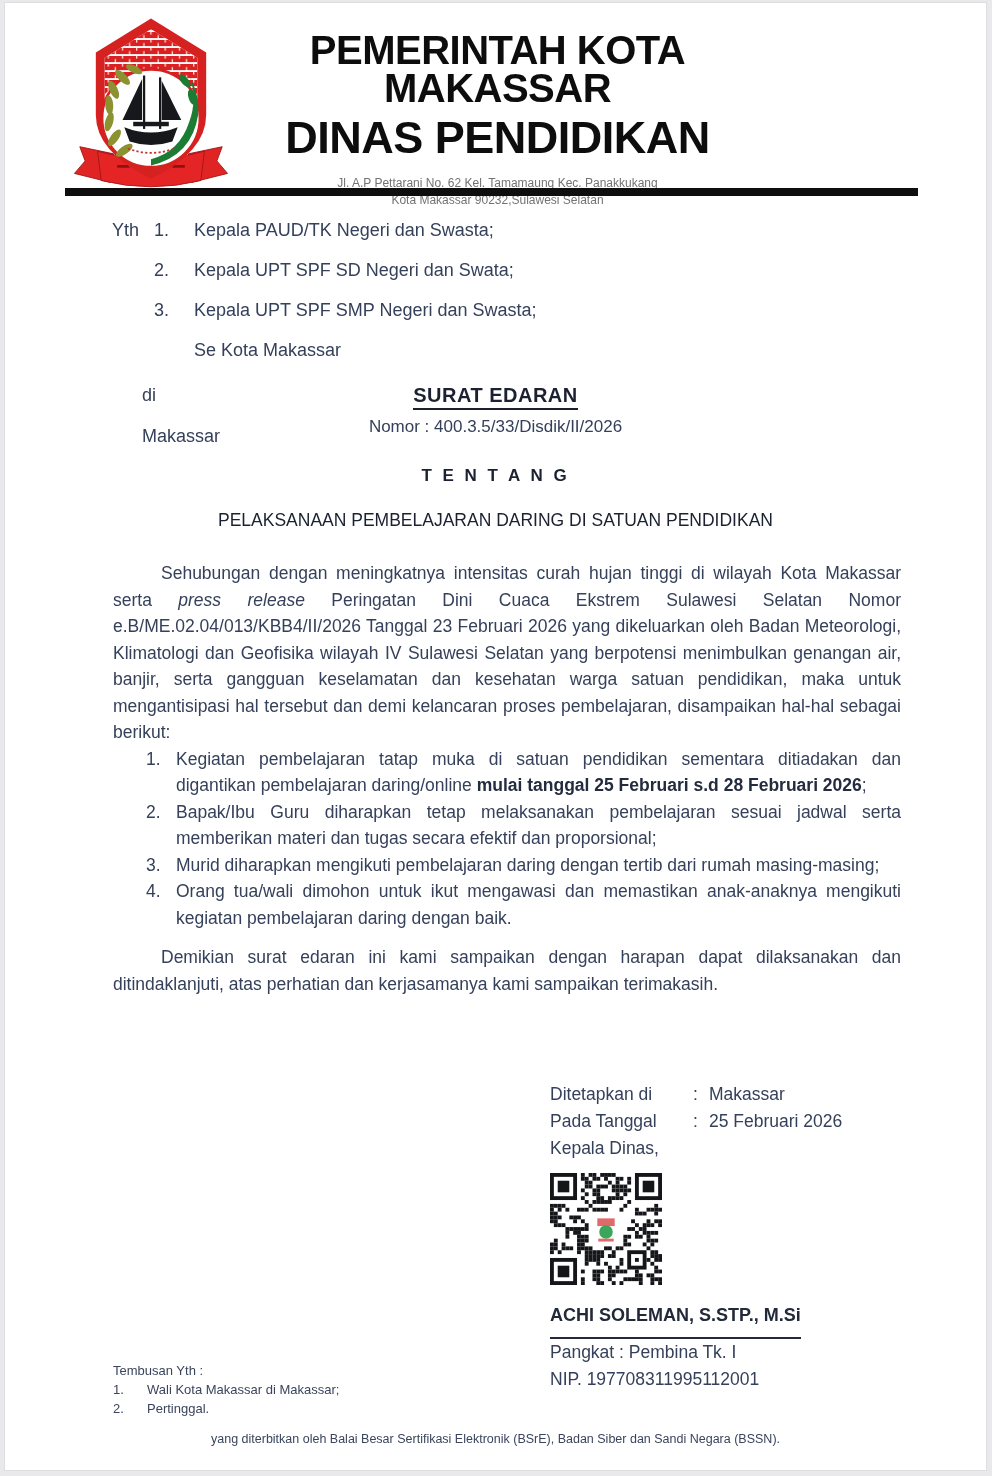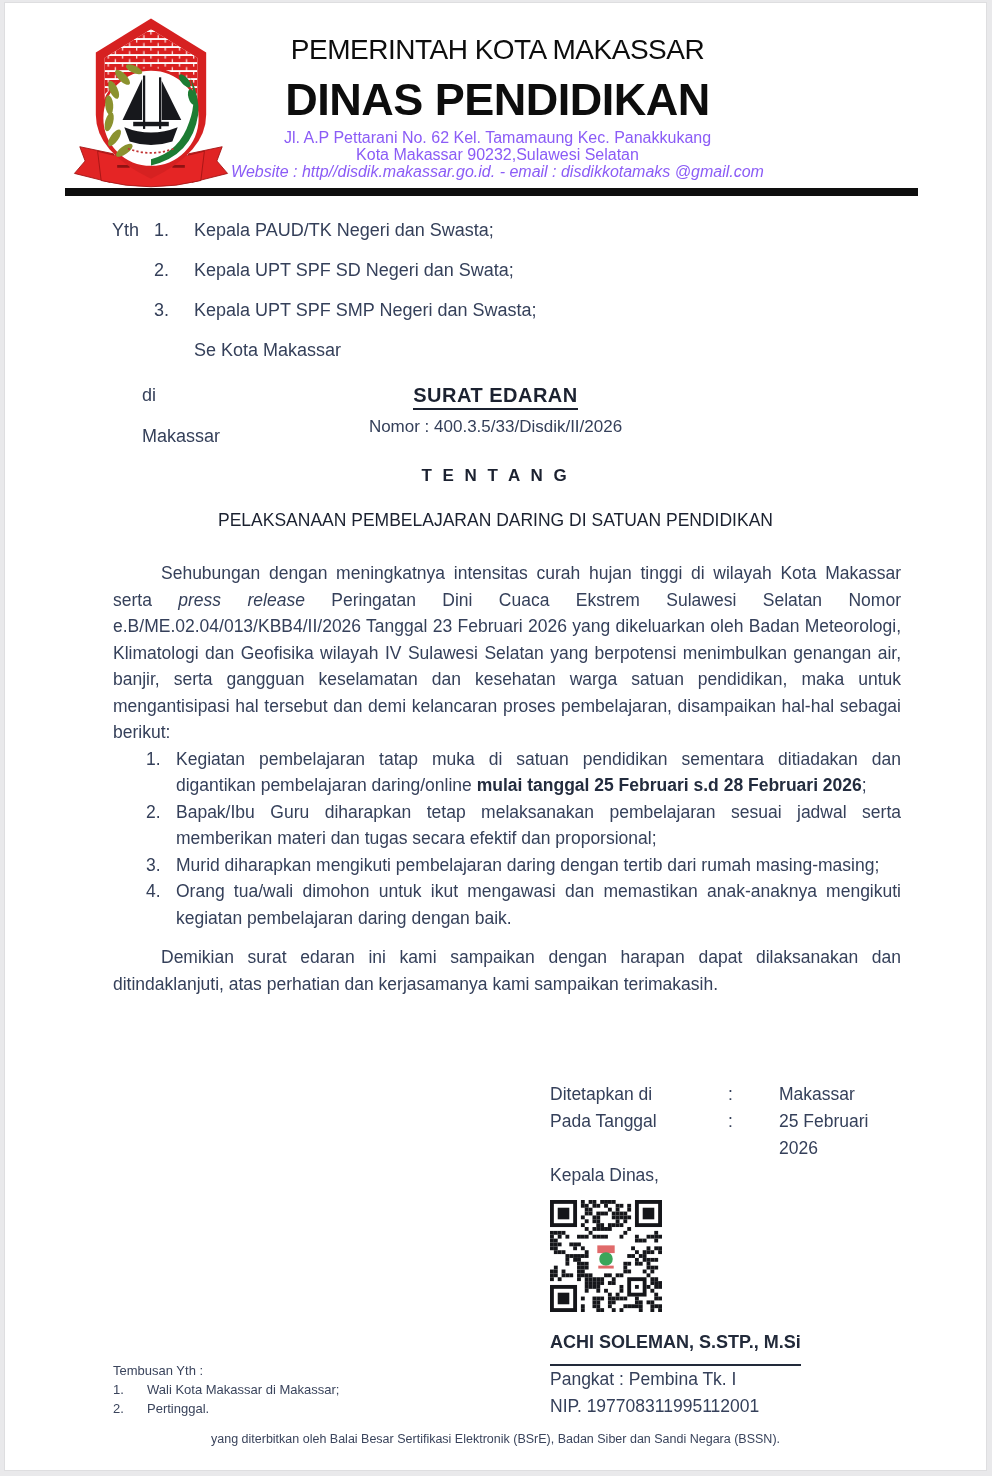--- a/index.html
+++ b/index.html
@@ -13,23 +13,23 @@
   .page{
     position:absolute;left:5px;top:3px;
     width:981px;height:1467px;
     background:#ffffff;
     box-shadow:0 0 0 1px #dedee0;
   }
   .ink{color:#35405a;}
   
   .emblem{position:absolute;left:57px;top:12px;width:178px;height:178px;}
   .lh-text{position:absolute;left:220px;top:28px;width:545px;text-align:center;color:#0d0d0d;}
-  .lh-gov{font-size:28px;font-weight:normal;letter-spacing:-0.5px;line-height:38px;}
+  .lh-gov{font-size:40px;font-weight:bold;letter-spacing:-0.5px;line-height:38px;}
   .lh-agency{font-size:45px;font-weight:bold;letter-spacing:-0.5px;line-height:50px;margin-top:6px;}
-  .lh-addr{margin-top:4px;font-size:16px;line-height:17px;color:#8b5cf6;}
+  .lh-addr{margin-top:12px;font-size:12px;line-height:17px;color:#737373;}
   .lh-addr .web{font-style:italic;}
   .lh-rule{position:absolute;left:60px;top:185px;width:853px;height:8px;background:#0e0e0e;}
   
   .recipient{position:absolute;left:107px;top:213px;font-size:18px;line-height:28px;}
   .rec-grid{display:grid;grid-template-columns:30px 28px auto;gap:12px;}
   .rec-scope{grid-column:3;}
   .rec-di{margin:17px 0 0 30px;}
   .rec-city{margin:13px 0 0 30px;}
   
   .title-block{position:absolute;left:0;top:381px;width:981px;text-align:center;color:#1b2130;}
@@ -42,21 +42,21 @@
   .para{ text-align:justify;text-indent:48px;margin:0;}
   .list{margin:0 0 0 33px;}
   .list-item{display:flex;}
   .list-item .num{flex:0 0 30px;}
   .list-item .txt{flex:1;text-align:justify;}
   .b{font-weight:bold;color:#232c3e;}
   .i{font-style:italic;}
   .closing{margin-top:13px;}
   
   .sign-block{position:absolute;left:545px;top:1078px;width:360px;font-size:17.5px;line-height:27px;}
-  .sig-row{display:grid;grid-template-columns:143px 16px auto;gap:35px;}
+  .sig-row{display:grid;grid-template-columns:143px 16px auto;}
   .qr-wrap{margin-top:11px;width:112px;height:112px;}
   .sig-name{margin-top:9px;font-size:18px;font-weight:bold;color:#222a3a;border-bottom:2.5px solid #222a3a;display:inline-block;padding-bottom:8px;}
   .sig-line{line-height:26.5px;}
   
   .copies{position:absolute;left:108px;top:1358px;font-size:13px;line-height:19px;color:#3a445c;}
   .copies-grid{display:grid;grid-template-columns:34px auto;}
   .footer{position:absolute;left:0;top:1427px;width:981px;text-align:center;font-size:12.5px;line-height:19px;color:#3a445c;}
 </style>
 </head>
 <body>
@@ -114,21 +114,20 @@
 
       <path d="M74,150 Q100,160 126,150" stroke="#c23333" stroke-width="2" stroke-dasharray="2.5 2.5" fill="none"></path>
     </svg>
 
     <div class="lh-text">
       <div class="lh-gov">PEMERINTAH KOTA MAKASSAR</div>
       <div class="lh-agency">DINAS PENDIDIKAN</div>
       <div class="lh-addr">
         <div>Jl. A.P Pettarani No. 62 Kel. Tamamaung Kec. Panakkukang</div>
         <div>Kota Makassar 90232,Sulawesi Selatan</div>
-        <div class="web">Website : http//disdik.makassar.go.id. - email : disdikkotamaks @gmail.com</div>
       </div>
     </div>
     <div class="lh-rule"></div>
   </div>
 
   <div class="recipient ink">
     <div class="rec-grid">
       <span>Yth</span>
       <span>1.</span>
       <span>Kepala PAUD/TK Negeri dan Swasta;</span>

